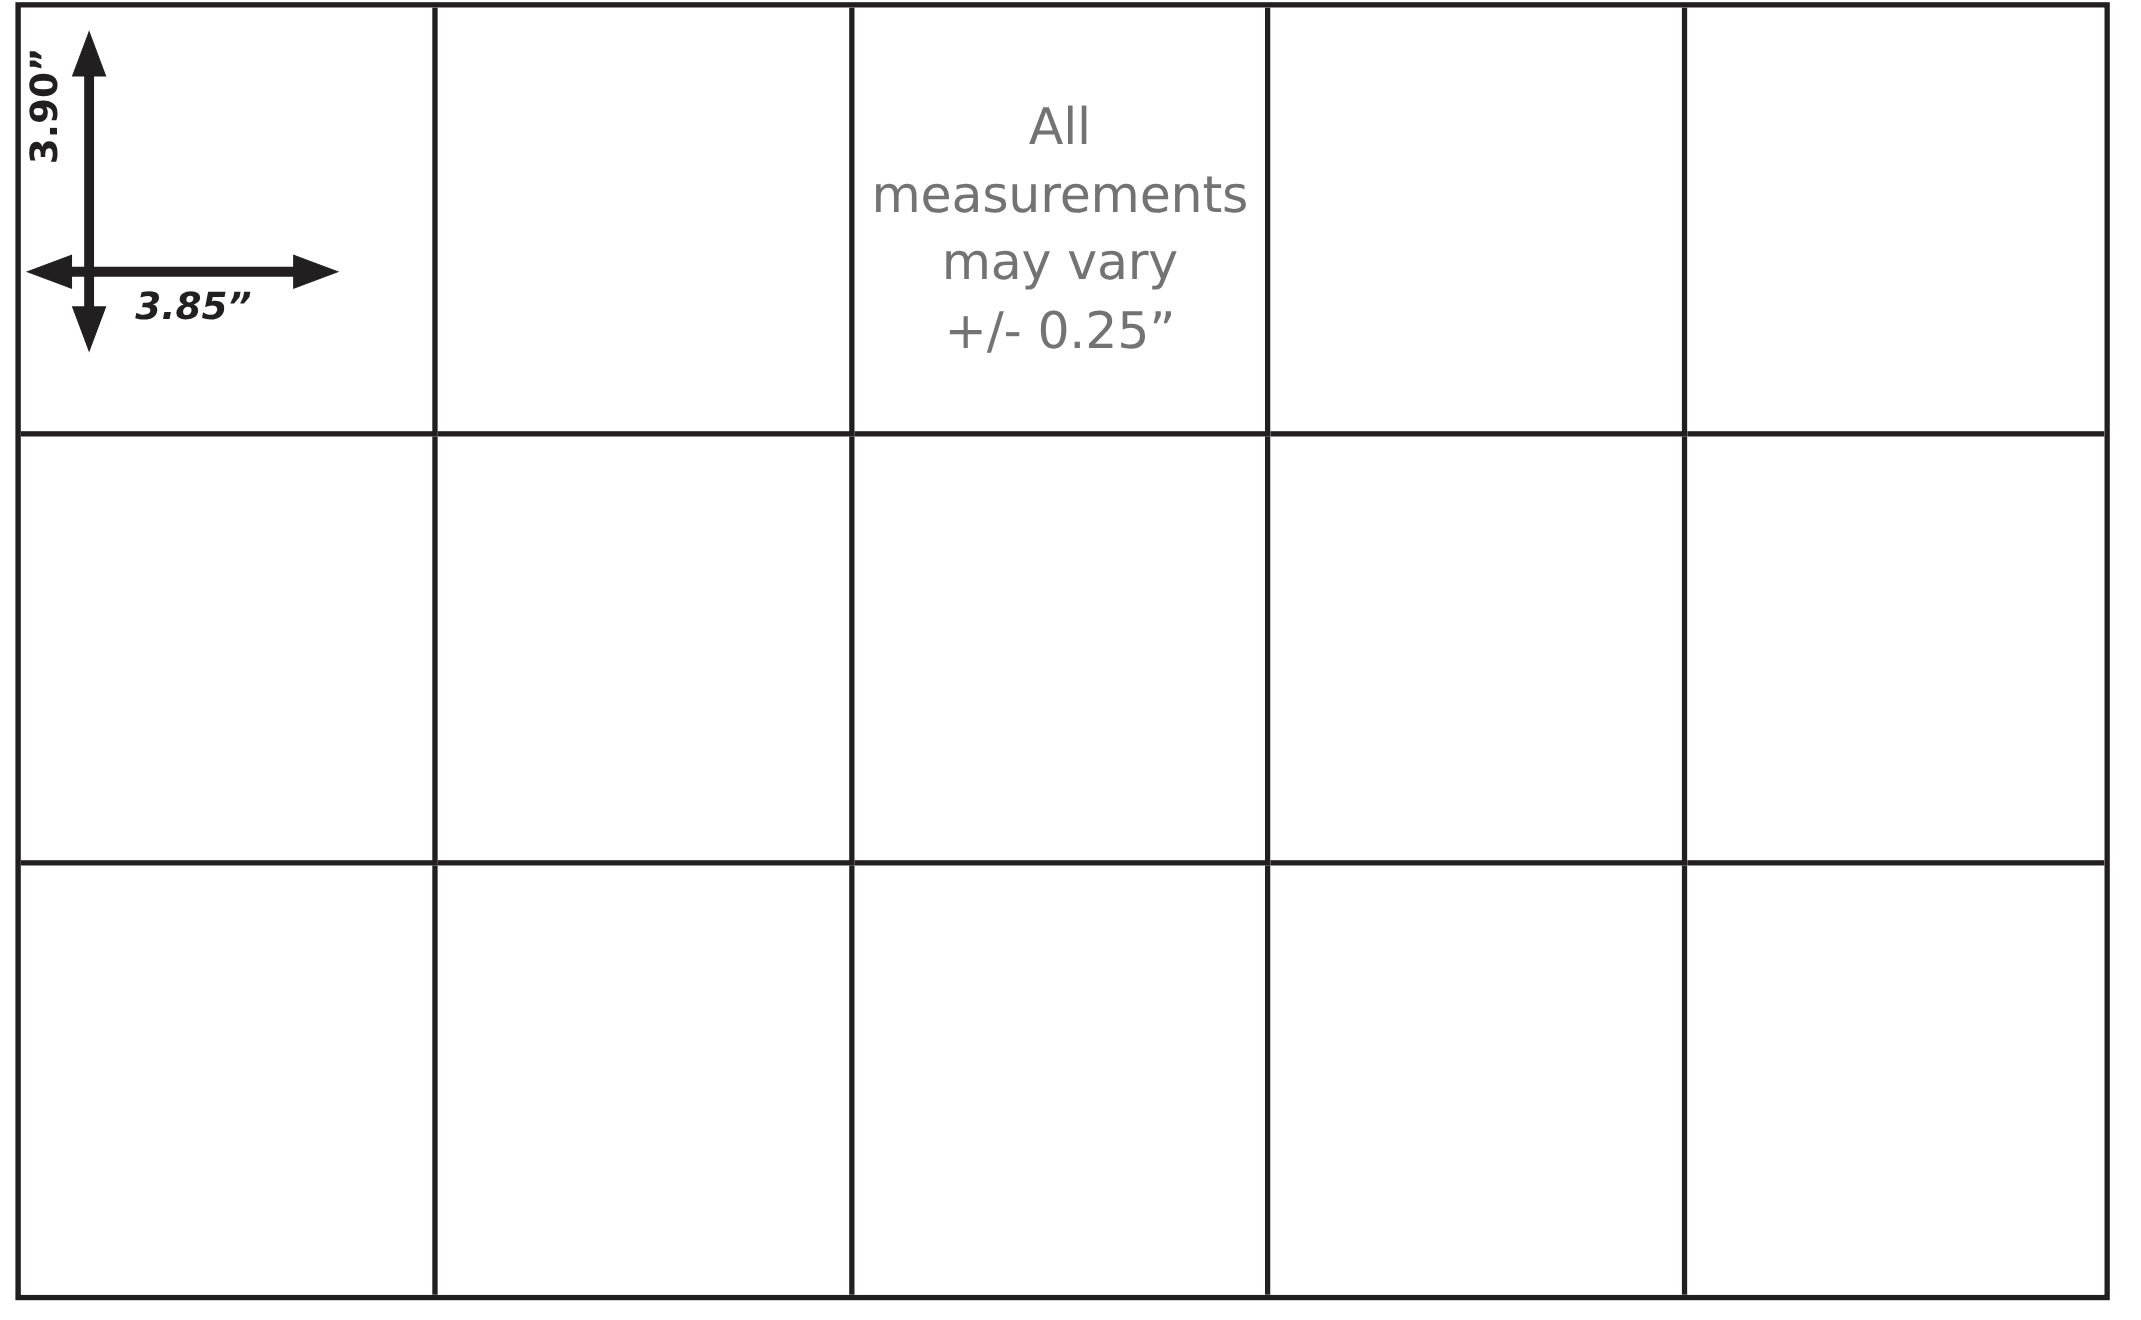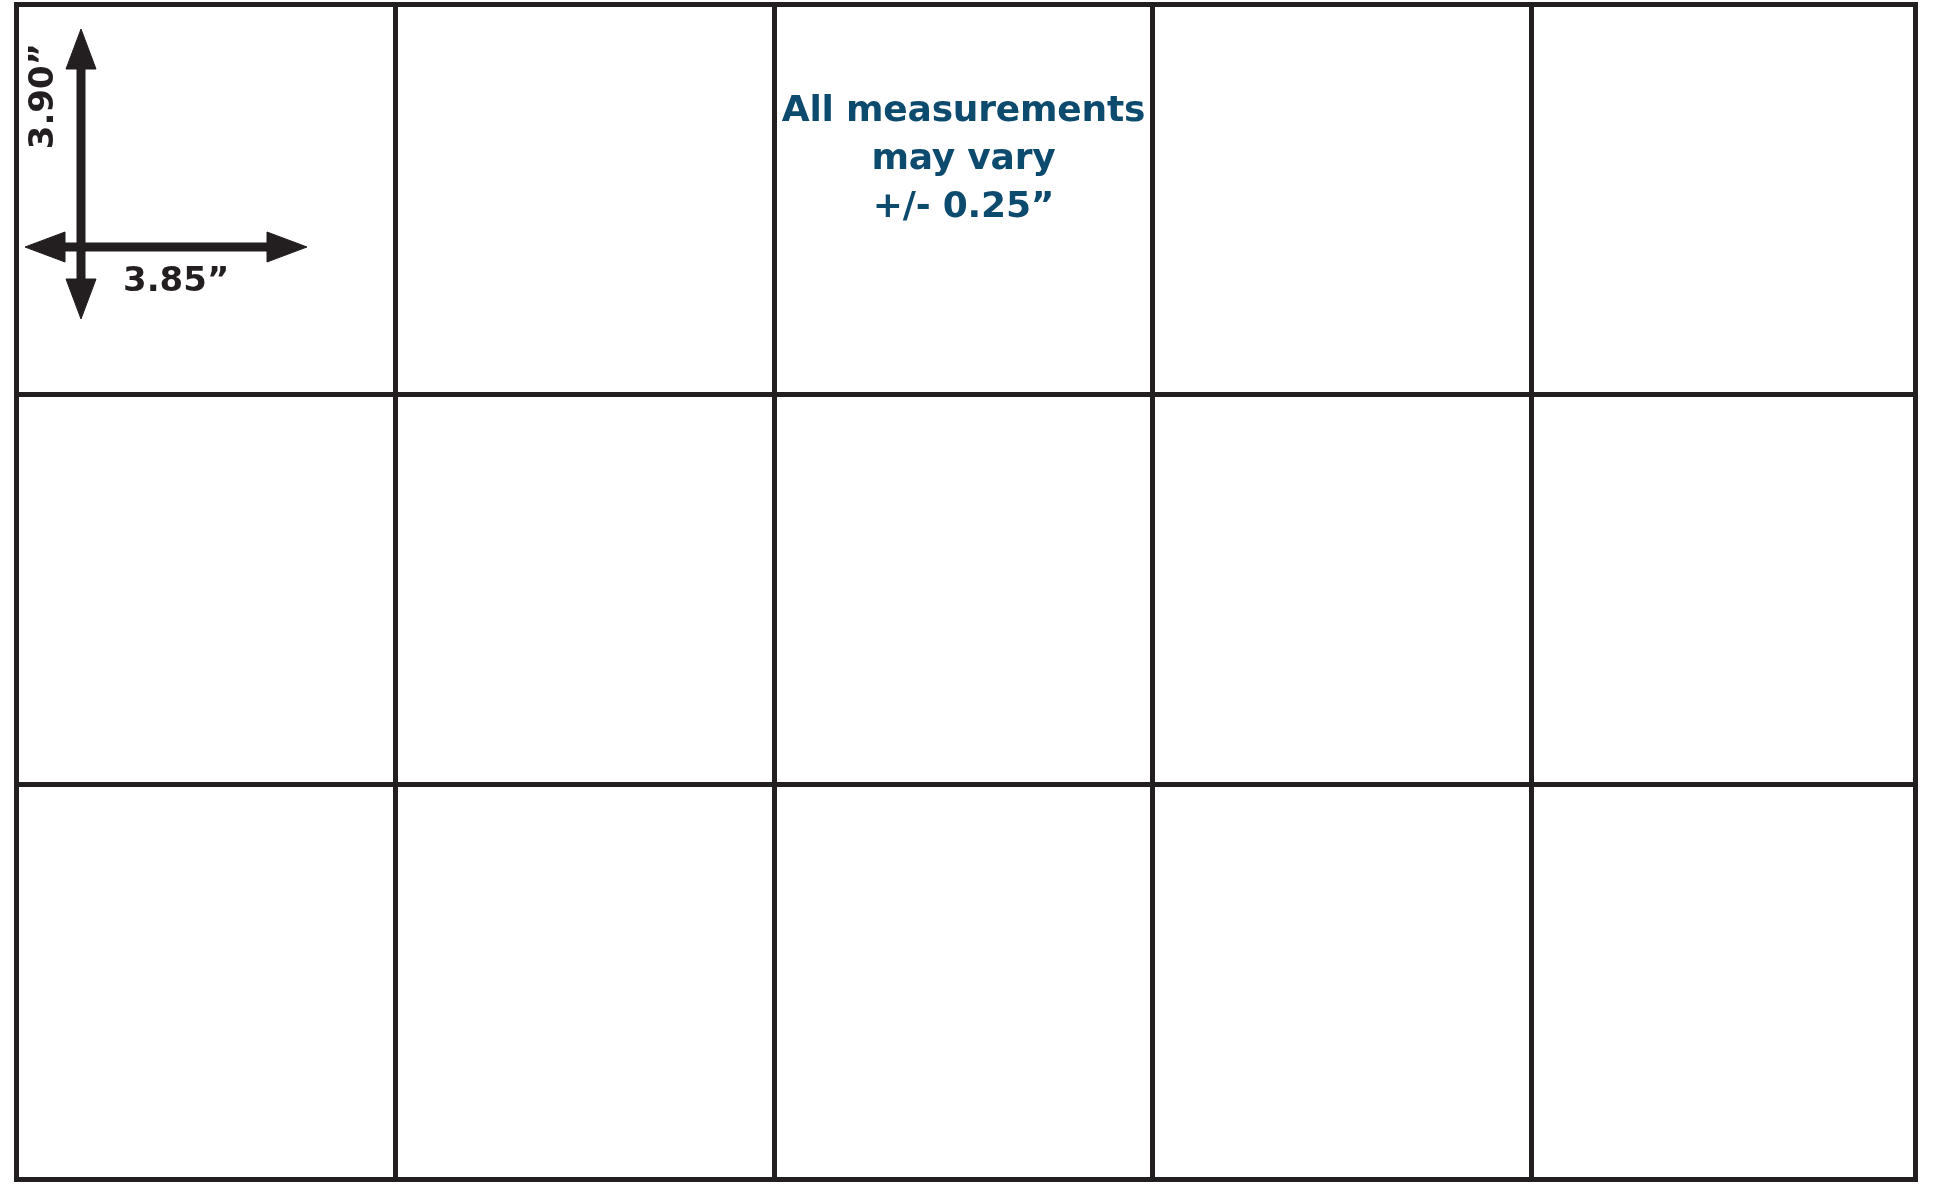--- a/index.html
+++ b/index.html
@@ -48,24 +48,24 @@
   .cell.last-row { border-bottom: none; }
 
   
   .note {
     position: absolute;
     left: 0;
     right: 0;
     top: 78px;
     text-align: center;
     font-family: "DejaVu Sans", sans-serif;
-    font-weight: bold;
-    font-size: 36px;
+    font-weight: normal;
+    font-size: 46px;
     line-height: 1.34;
-    color: #0c4a6e;
+    color: #737373;
     letter-spacing: -0.2px;
     white-space: pre-line;
   }
 
   
   .dims {
     position: absolute;
     left: 0;
     top: 0;
     width: 100%;
@@ -83,20 +83,21 @@
   }
   .dim-label.vertical {
     left: 2px;
     top: 36px;
     transform-origin: left top;
     transform: rotate(-90deg) translate(-100%, 0);
   }
   .dim-label.horizontal {
     left: 104px;
     top: 252px;
+    font-style: italic;
   }
 </style>
 </head>
 <body>
 
 <div id="sheet">
 
   <div id="grid">
 
     <div class="cell">

